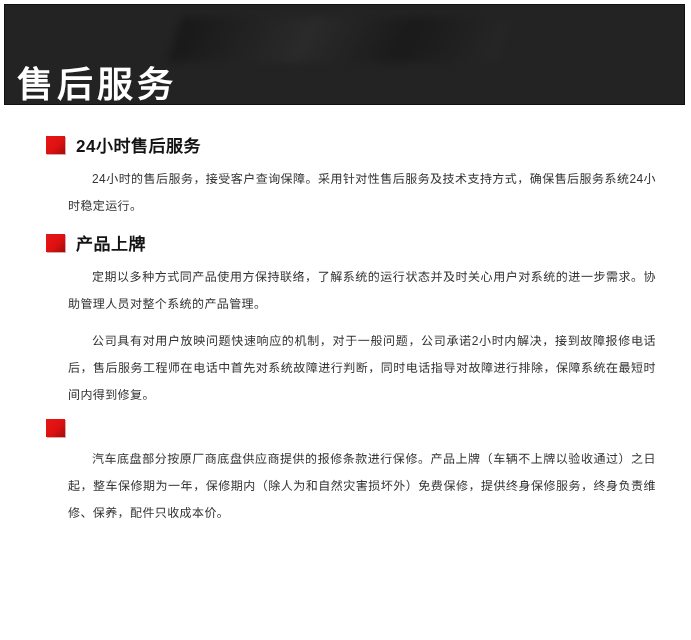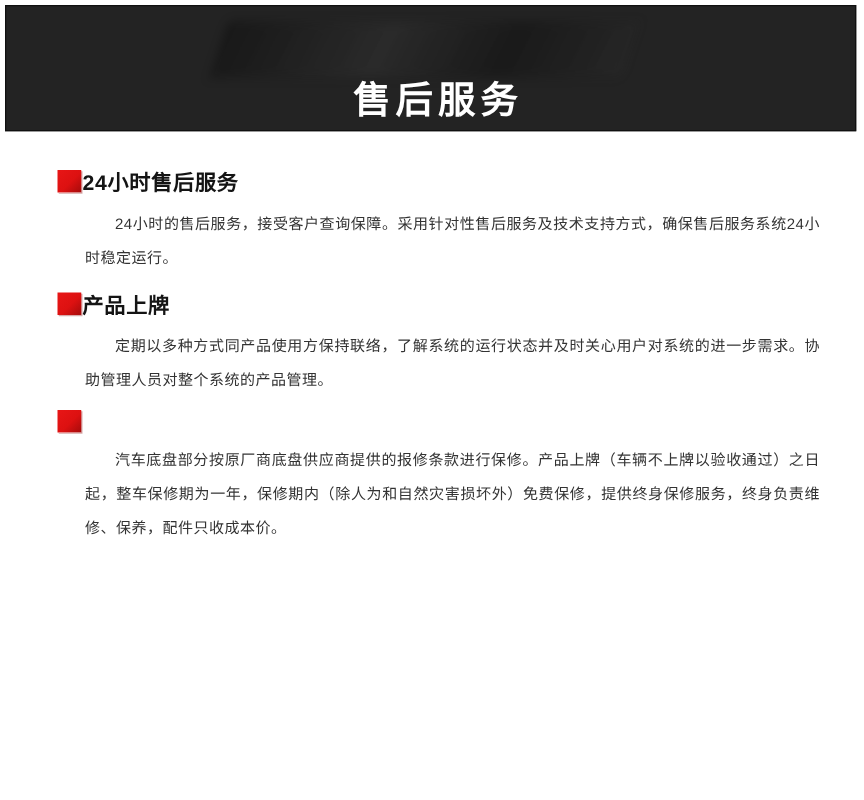--- a/index.html
+++ b/index.html
@@ -28,31 +28,31 @@
   }
   .watermark{
     position:absolute;left:170px;top:12px;width:330px;height:45px;
     background:linear-gradient(100deg,rgba(0,0,0,.55),rgba(90,90,90,.25) 40%,rgba(0,0,0,.45) 70%,rgba(70,70,70,.2));
     filter:blur(4px);
     transform:skewX(-18deg);
     opacity:.55;
   }
   .band-title{
     position:absolute;left:12px;right:0;top:50px;
-    text-align:center;
+    text-align:left;
     color:var(--band-text);
-    font-size:30px;font-weight:800;letter-spacing:4px;
+    font-size:36px;font-weight:800;letter-spacing:4px;
   }
   .content{
     position:absolute;left:0;top:132px;width:691px;
     padding:0 36px 0 46px;
   }
   .section{margin-bottom:10px;}
   .heading-row{
-    display:flex;align-items:center;gap:1px;
+    display:flex;align-items:center;gap:11px;
     margin-bottom:9px;
   }
   .bullet{
     width:19px;height:18px;flex:0 0 auto;
     background:linear-gradient(135deg,#e81616 0%,var(--bullet-red) 55%,var(--bullet-red-dark) 100%);
     box-shadow:1px 1px 0 rgba(140,10,10,.35);
   }
   .heading{
     font-size:17px;font-weight:700;color:var(--heading-text);
     letter-spacing:.5px;
@@ -86,20 +86,21 @@
 
   <section class="section">
     <div class="heading-row">
       <span class="bullet"></span>
       <h2 class="heading">产品上牌</h2>
     </div>
   <p>定期以多种方式同产品使用方保持联络，了解系统的运行状态并及时关心用户对系统的进一步需求。协助管理人员对整个系统的产品管理。</p>
       </section>
 
   <section class="section">
+  <p>公司具有对用户放映问题快速响应的机制，对于一般问题，公司承诺2小时内解决，接到故障报修电话后，售后服务工程师在电话中首先对系统故障进行判断，同时电话指导对故障进行排除，保障系统在最短时间内得到修复。</p>
       </section>
 
   <section class="section">
     <div class="heading-row">
       <span class="bullet"></span>
     </div>
   <p>汽车底盘部分按原厂商底盘供应商提供的报修条款进行保修。产品上牌（车辆不上牌以验收通过）之日起，整车保修期为一年，保修期内（除人为和自然灾害损坏外）免费保修，提供终身保修服务，终身负责维修、保养，配件只收成本价。</p>
       </section>
 </main>
 </div>

